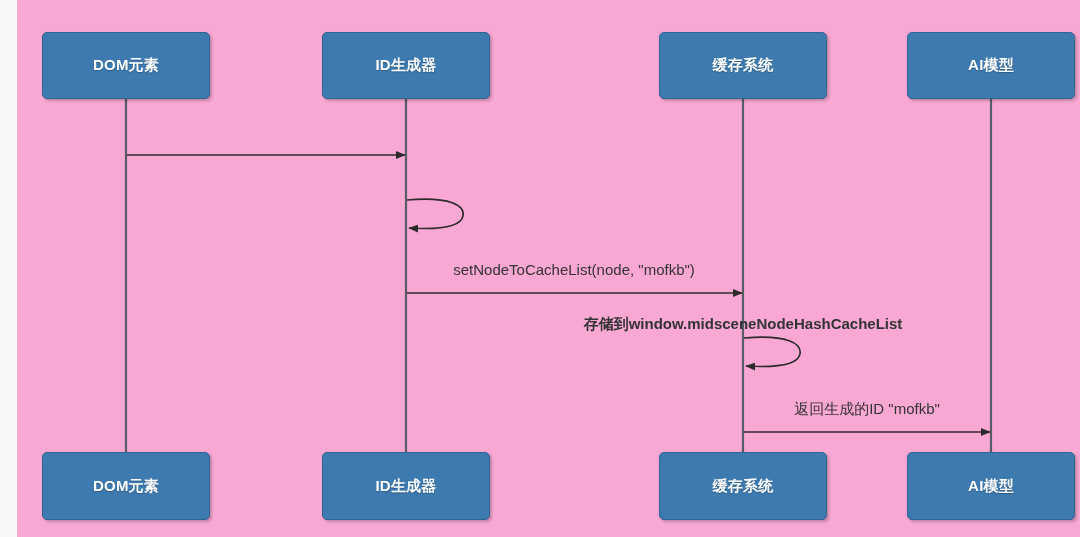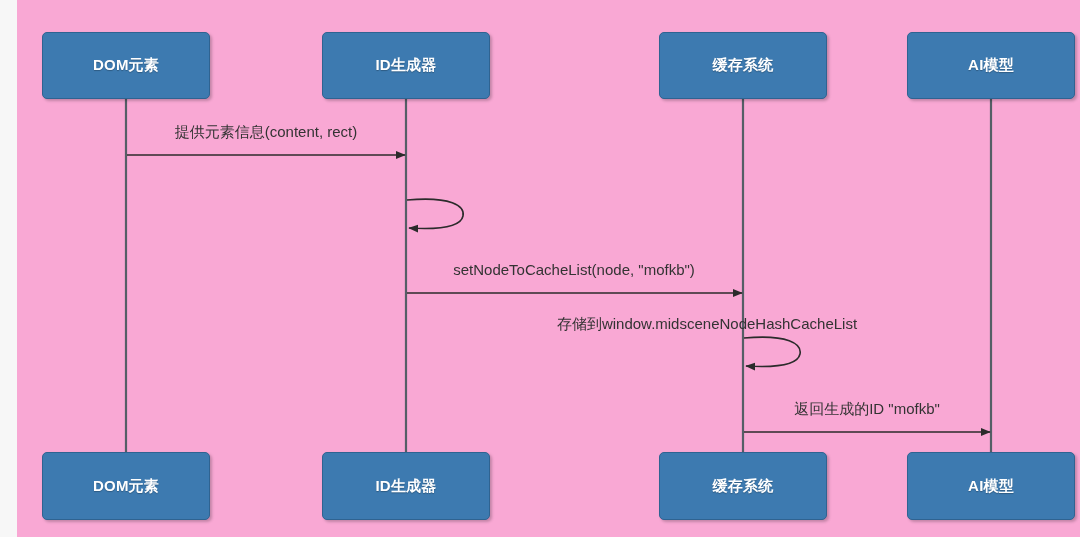--- a/index.html
+++ b/index.html
@@ -107,22 +107,21 @@
   <div class="participant-box" style="left:305px; top:452px; width:168px; height:68px;">
     <span class="participant-label">ID生成器</span>
   </div>
   <div class="participant-box" style="left:642px; top:452px; width:168px; height:68px;">
     <span class="participant-label">缓存系统</span>
   </div>
   <div class="participant-box" style="left:890px; top:452px; width:168px; height:68px;">
     <span class="participant-label">AI模型</span>
   </div>
 
-  <div class="msg-label centered" style="left:249px; top:124px;">提供元素信息(content, rect)</div>
 
 
   <div class="msg-label centered" style="left:557px; top:262px;">setNodeToCacheList(node, "mofkb")</div>
 
-  <div class="msg-label centered" style="left:690px; top:316px;">存储到window.midsceneNodeHashCacheList</div>
+  <div class="msg-label centered" style="left:726px; top:316px;font-weight:bold;">存储到window.midsceneNodeHashCacheList</div>
 
   <div class="msg-label centered" style="left:850px; top:401px;">返回生成的ID "mofkb"</div>
 
 </div>
 
 </body></html>

